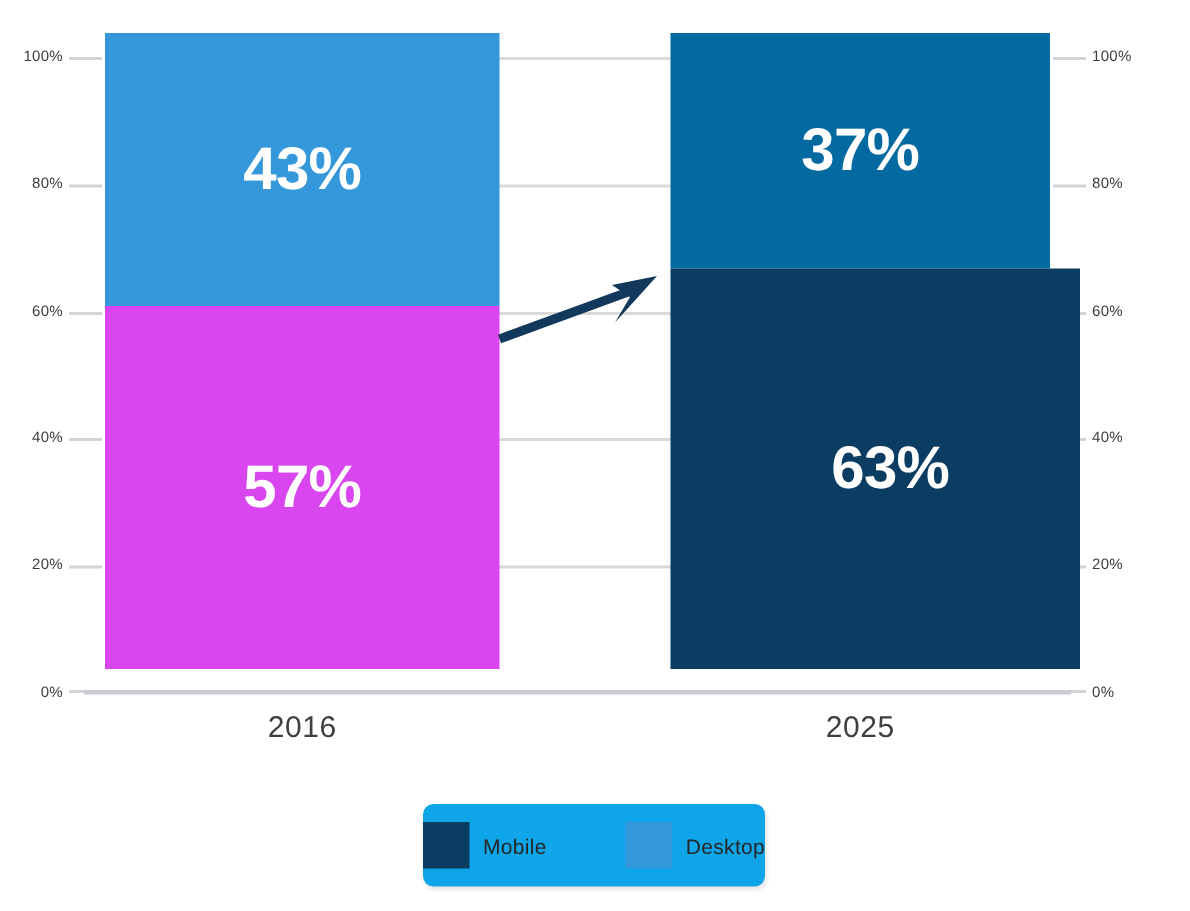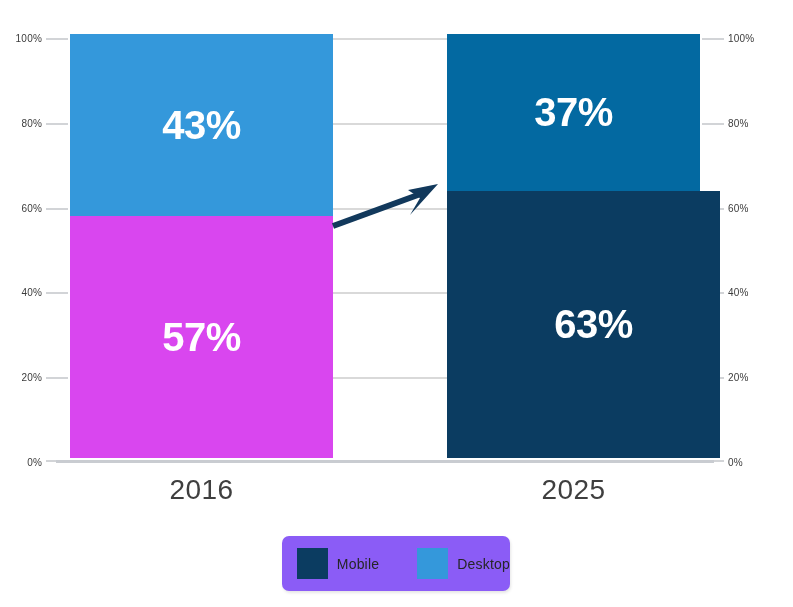--- a/index.html
+++ b/index.html
@@ -83,21 +83,21 @@
     position: absolute;
     left: 728px;
     top: 38px;
     width: 60px;
     height: 424px;
   }
 
   
   .bar-group {
     position: absolute;
-    bottom: 4px;
+    bottom: 16px;
     height: 100%;
     text-align: center;
   }
   .bar-segment {
     position: absolute;
     left: 0;
     width: 100%;
     display: flex;
     align-items: center;
     justify-content: center;
@@ -108,21 +108,21 @@
     font-size: 40px;
     letter-spacing: -0.5px;
     font-family: "Liberation Sans", sans-serif;
     line-height: 1;
   }
 
   
   .cat-label {
     position: absolute;
     top: 474px;
-    font-size: 28px;
+    font-size: 20px;
     color: #3f3f3f;
     text-align: center;
     font-family: "Liberation Sans", sans-serif;
     letter-spacing: .4px;
   }
 
   
   .annotation-arrow {
     position: absolute;
     left: 330px;
@@ -132,26 +132,26 @@
     pointer-events: none;
   }
 
   
   .legend {
     position: absolute;
     left: 282px;
     top: 536px;
     width: 228px;
     height: 55px;
-    background: #8b5cf6;
+    background: #0ea5e9;
     border-radius: 7px;
     display: flex;
     align-items: center;
-    justify-content: flex-end;
-    gap: 38px;
+    justify-content: space-between;
+    gap: 10px;
     box-shadow: 1px 2px 3px rgba(0,0,0,0.10);
   }
   .legend-item {
     display: flex;
     align-items: center;
     gap: 9px;
   }
   .legend-swatch {
     width: 31px;
     height: 31px;

